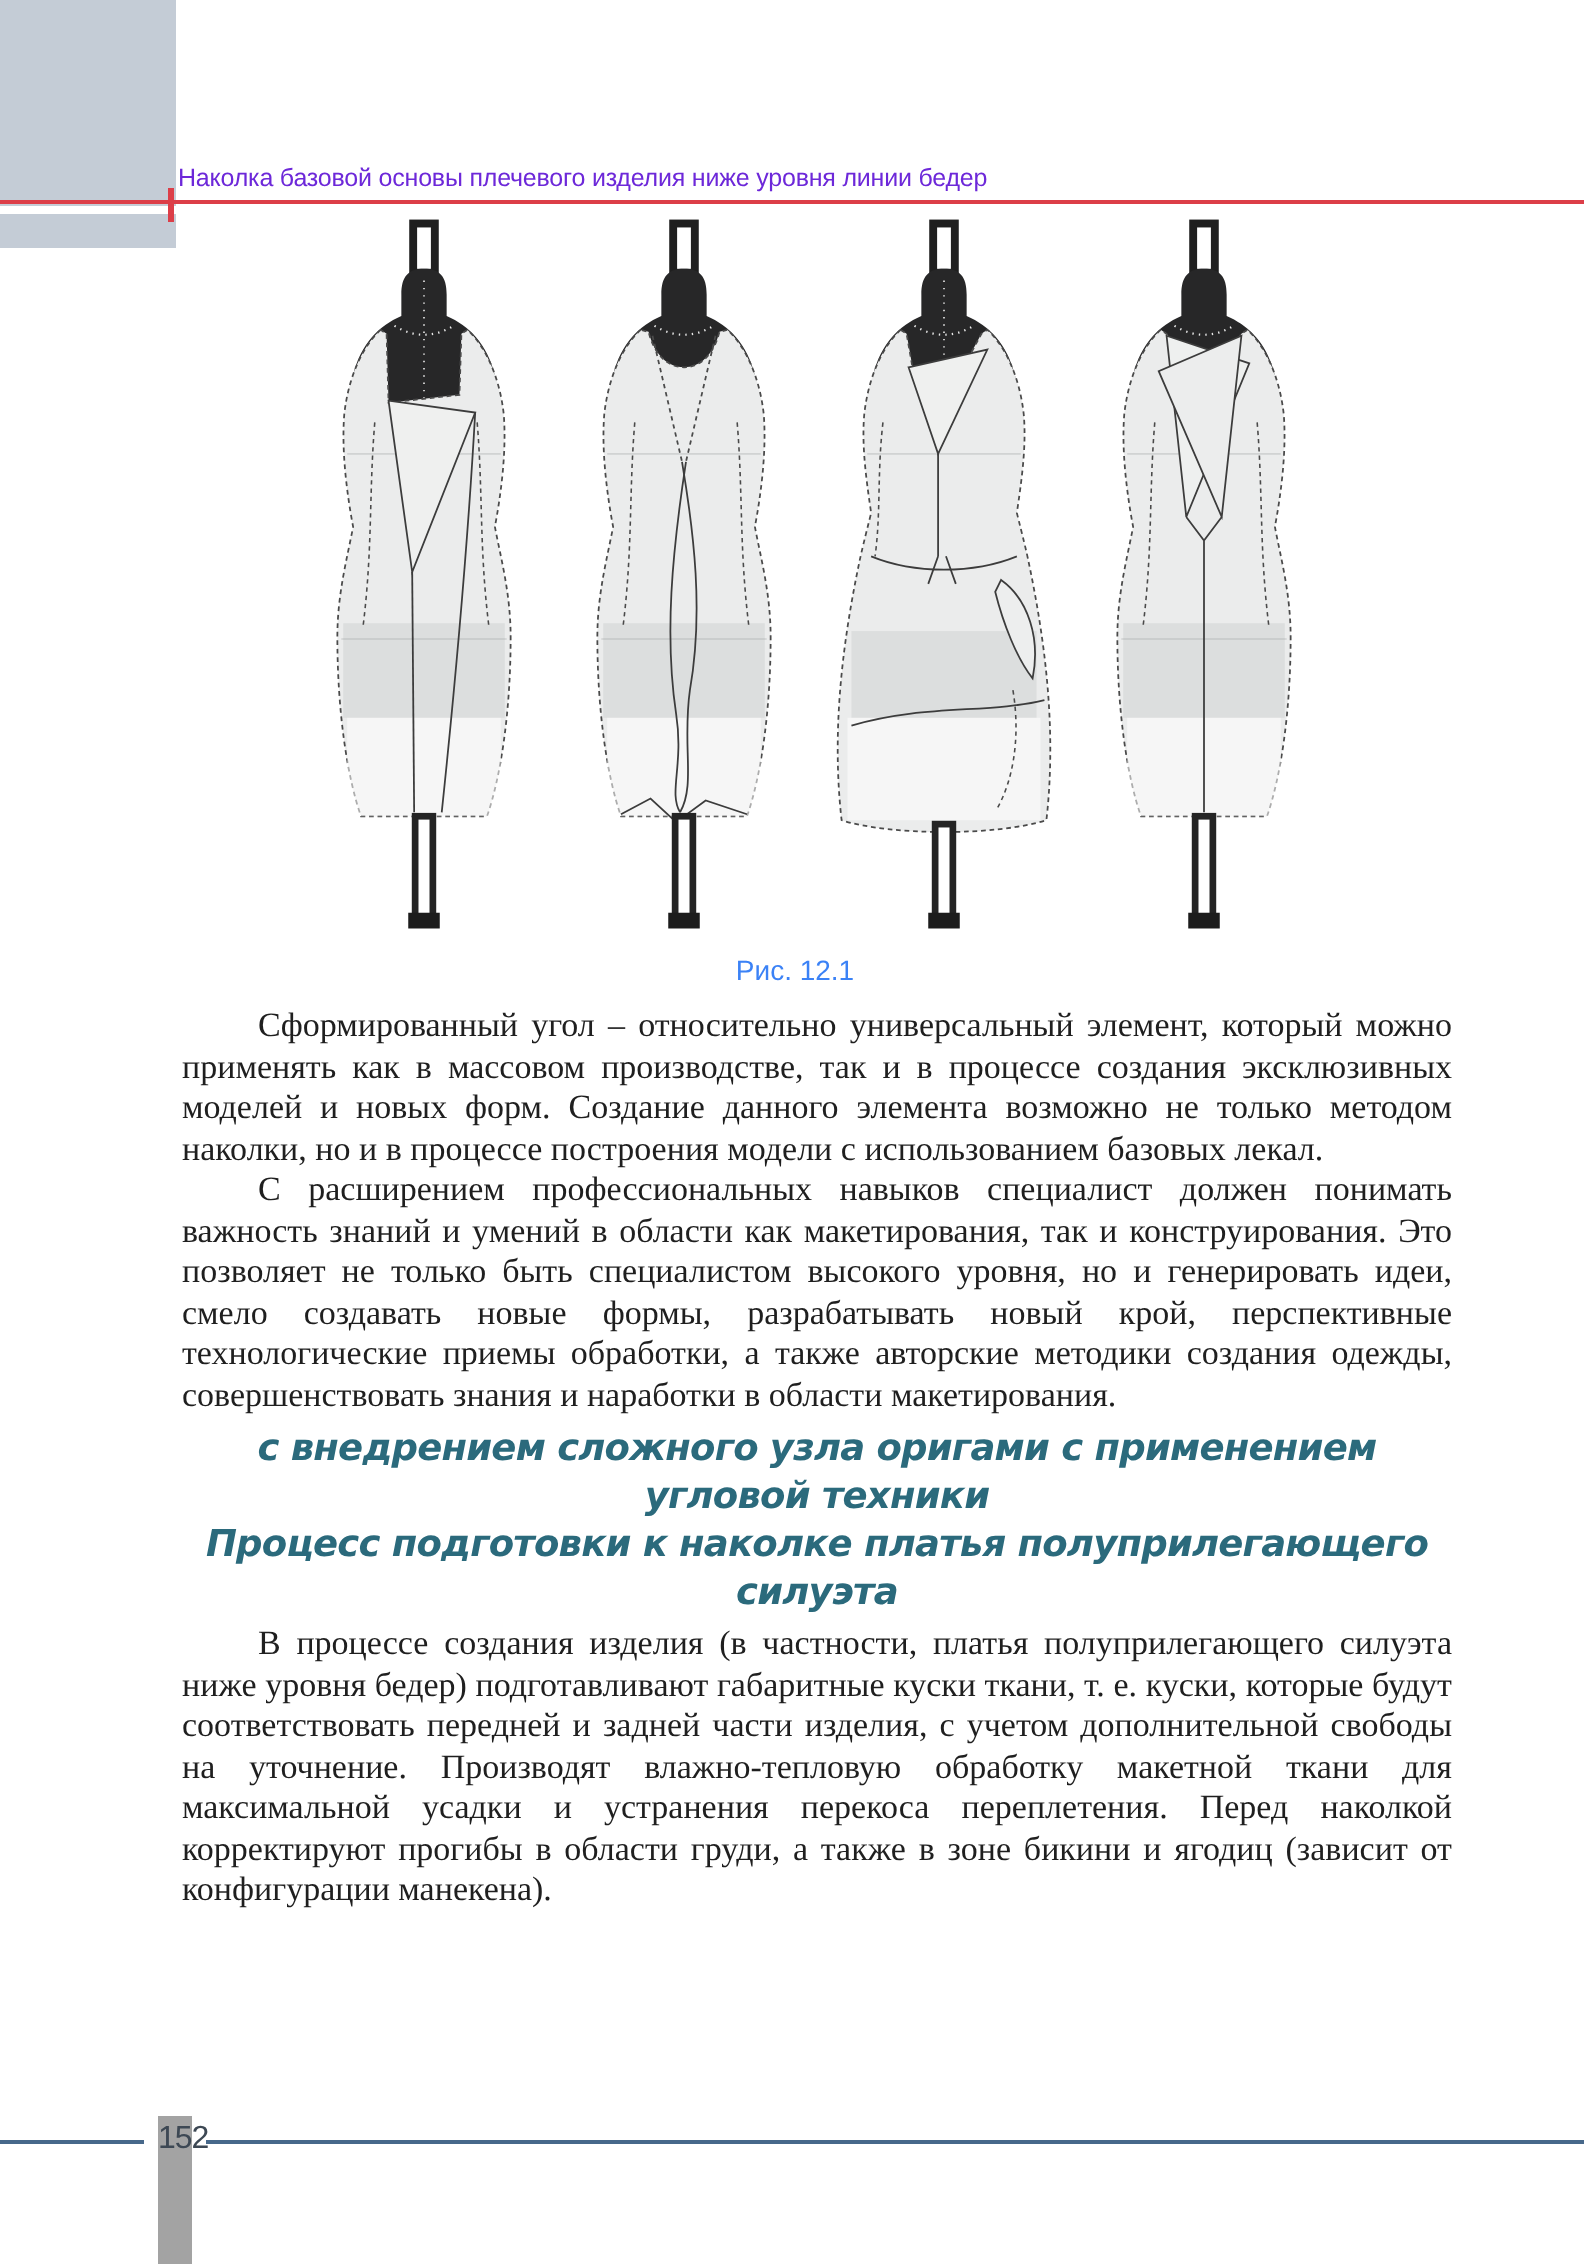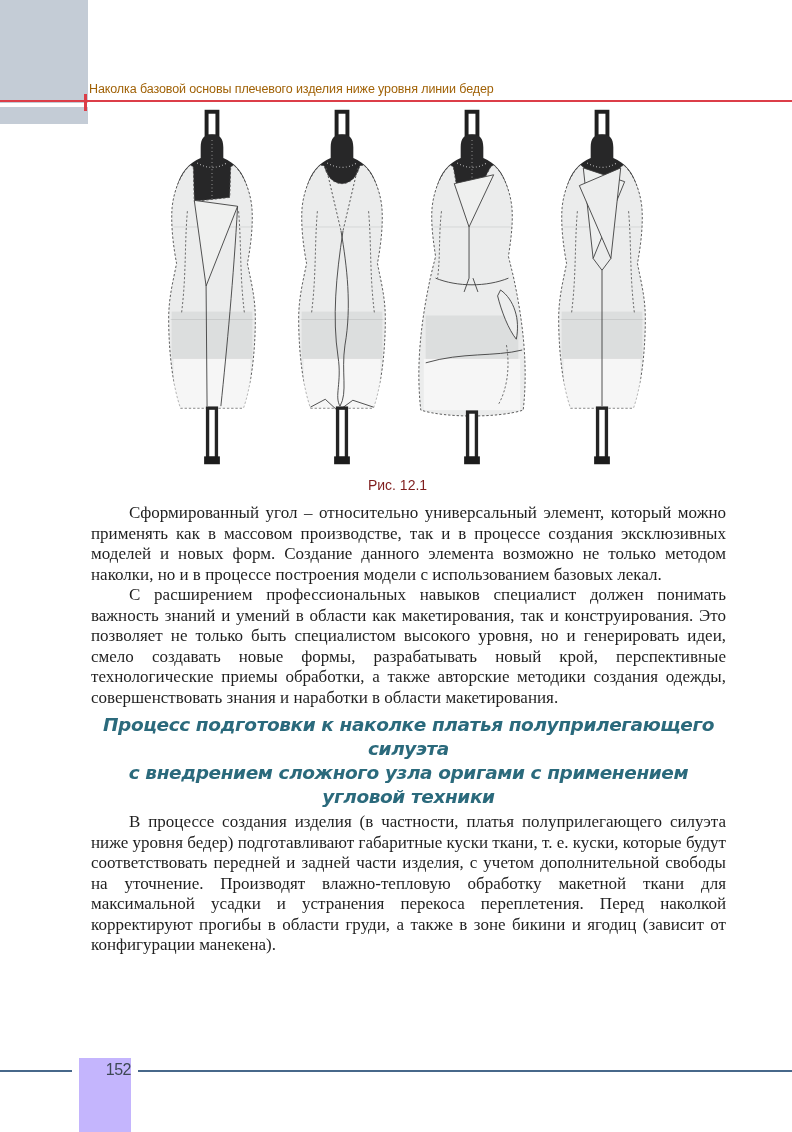--- a/index.html
+++ b/index.html
@@ -7,48 +7,48 @@
     position:relative;width:792px;height:1132px;background:#ffffff;
     overflow:hidden;font-family:"Liberation Serif", serif;color:#1f1f1f;
   }
   
   .corner-box{position:absolute;left:0;top:0;width:88px;height:124px;background:#c4ccd6;}
   .corner-box-stripe{position:absolute;left:0;top:103px;width:88px;height:4px;background:#ffffff;}
   .red-rule{position:absolute;left:0;top:100px;width:792px;height:2px;background:#dc3e48;z-index:3;}
   .red-tick{position:absolute;left:84px;top:94px;width:3px;height:17px;background:#dc3e48;z-index:3;}
   .running-head{
     position:absolute;left:89px;top:82px;z-index:4;
-    font-family:"Liberation Sans", sans-serif;font-size:12.5px;color:#a16207;
+    font-family:"Liberation Sans", sans-serif;font-size:12.5px;color:#6d28d9;
     letter-spacing:-0.1px;white-space:nowrap;
   }
   
   .figure{position:absolute;left:148px;top:106px;width:524px;display:flex;gap:2px;}
   .figure svg{display:block;}
   .caption{
     position:absolute;left:80px;top:477px;width:635px;text-align:center;
-    font-family:"Liberation Sans", sans-serif;font-size:14px;color:#7f1d1d;
+    font-family:"Liberation Sans", sans-serif;font-size:14px;color:#3b82f6;
   }
   
   .body-text{
     position:absolute;left:80px;top:503px;width:635px;
     font-size:17px;line-height:20.5px;text-align:justify;margin-left:11px;
   }
   .body-text p{margin:0;text-indent:38px;}
   .section-heading{
     margin:5px 0 3px 0;text-align:center;
     font-family:"DejaVu Sans", sans-serif;font-style:italic;font-weight:bold;
     font-size:18.5px;line-height:24px;color:#2b6a7c;letter-spacing:-0.4px;
   }
   .section-heading span{display:block;}
   
   .footer-line{position:absolute;left:0;top:1070px;width:792px;height:2px;background:#47688a;z-index:1;}
   .page-number-box{
-    position:absolute;left:79px;top:1058px;width:52px;height:74px;background:#c4b5fd;
+    position:absolute;left:79px;top:1058px;width:17px;height:74px;background:#a3a3a3;
     z-index:2;box-shadow:-7px 0 0 0 #ffffff,7px 0 0 0 #ffffff;
-    text-align:right;
+    text-align:left;
   }
   .page-number-box span{
     display:inline-block;margin-top:3px;
     font-family:"Liberation Sans", sans-serif;font-size:16px;color:#3d4854;letter-spacing:-0.5px;
   }
 </style>
 </head>
 <body>
 
 <div class="page">
@@ -131,22 +131,22 @@
       <rect x="57" y="353" width="16" height="8" fill="#1c1c1c"></rect>
     </svg>
   </div>
 
   <div class="caption">Рис. 12.1</div>
 
   <div class="body-text">
     <p>Сформированный угол – относительно универсальный элемент, который можно применять как в массовом производстве, так и в процессе создания эксклюзивных моделей и новых форм. Создание данного элемента возможно не только методом наколки, но и в процессе построения модели с использованием базовых лекал.</p>
     <p>С расширением профессиональных навыков специалист должен понимать важность знаний и умений в области как макетирования, так и конструирования. Это позволяет не только быть специалистом высокого уровня, но и генерировать идеи, смело создавать новые формы, разрабатывать новый крой, перспективные технологические приемы обработки, а также авторские методики создания одежды, совершенствовать знания и наработки в области макетирования.</p>
     <h2 class="section-heading">
+      <span>с внедрением сложного узла оригами с применением угловой техники</span>
       <span>Процесс подготовки к наколке платья полуприлегающего силуэта</span>
-      <span>с внедрением сложного узла оригами с применением угловой техники</span>
     </h2>
     <p>В процессе создания изделия (в частности, платья полуприлегающего силуэта ниже уровня бедер) подготавливают габаритные куски ткани, т. е. куски, которые будут соответствовать передней и задней части изделия, с учетом дополнительной свободы на уточнение. Производят влажно-тепловую обработку макетной ткани для максимальной усадки и устранения перекоса переплетения. Перед наколкой корректируют прогибы в области груди, а также в зоне бикини и ягодиц (зависит от конфигурации манекена).</p>
   </div>
 
   <div class="footer-line"></div>
   <div class="page-number-box">
     <span>152</span>
   </div>
 
 </div>

